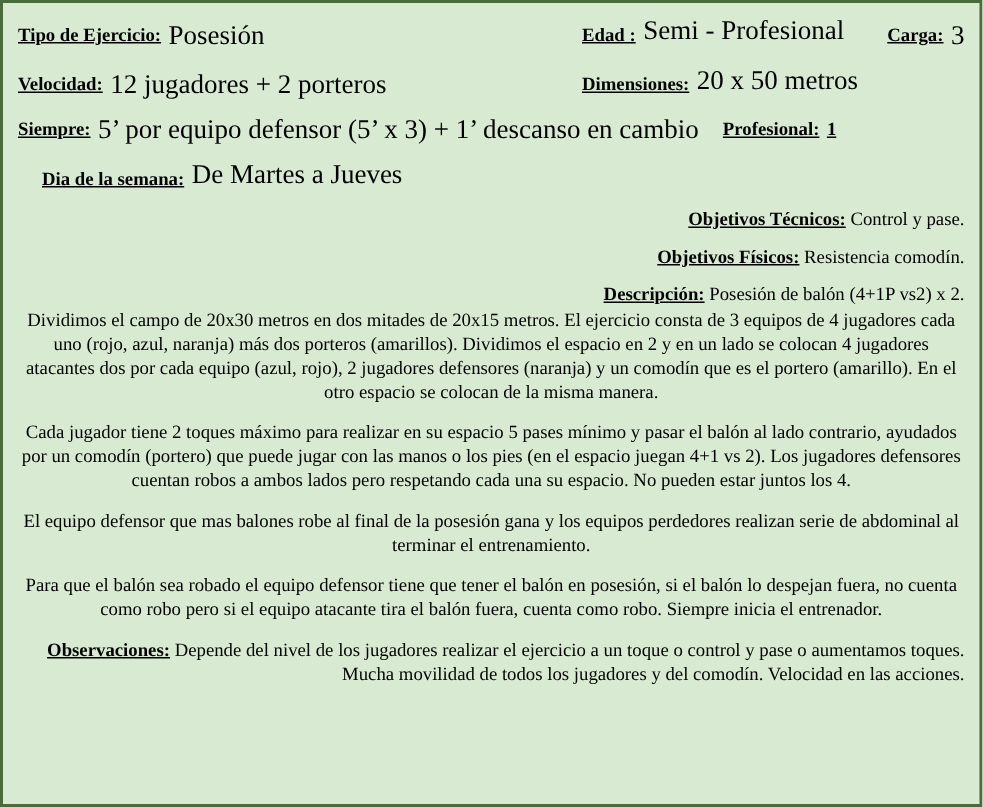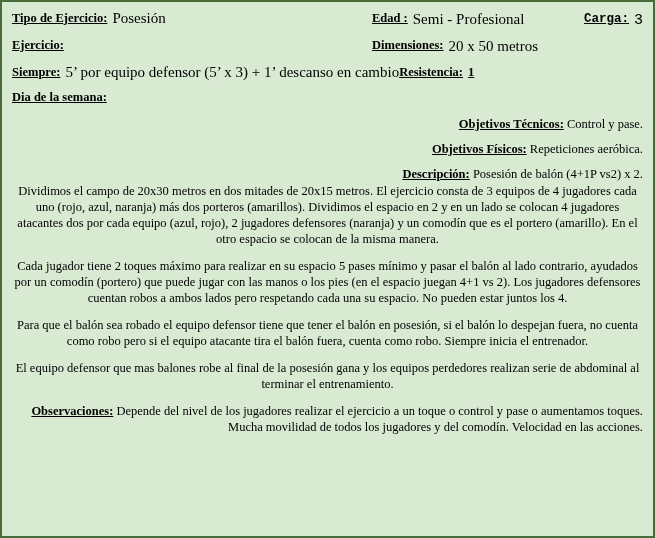--- a/index.html
+++ b/index.html
@@ -27,37 +27,37 @@
     margin-bottom: 9px;
   }
   .col-left {
     flex: 0 0 360px;
     display: flex;
     align-items: center;
   }
   .col-mid {
     flex: 1 1 auto;
     display: flex;
-    align-items: flex-start;
+    align-items: flex-end;
+    margin-left: 16px;
   }
   .col-right {
     flex: 0 0 auto;
     display: flex;
-    align-items: flex-start;
+    align-items: center;
     margin-left: auto;
-    font-family: Liberation Mono, monospace;
   }
   .lbl {
     font-size: 12.5px;
     font-weight: bold;
     text-decoration: underline;
     white-space: nowrap;
   }
   .val {
-    font-size: 15px;
+    font-size: 18px;
     margin-left: 5px;
     white-space: nowrap;
   }
   .para {
     font-size: 12.5px;
     line-height: 1.28;
     margin-bottom: 11px;
     text-align: center;
   }
   .section {
@@ -83,62 +83,64 @@
       <span class="val">Semi - Profesional</span>
     </div>
     <div class="col-right">
       <span class="lbl">Carga:</span>
       <span class="val">3</span>
     </div>
   </div>
 
   <div class="row">
     <div class="col-left">
-      <span class="lbl">Ejercicio:</span>
+      <span class="lbl">Velocidad:</span>
+      <span class="val">12 jugadores + 2 porteros</span>
     </div>
     <div class="col-mid">
       <span class="lbl">Dimensiones:</span>
       <span class="val">20 x 50  metros</span>
     </div>
   </div>
 
   <div class="row">
     <div class="col-left">
       <span class="lbl">Siempre:</span>
       <span class="val">5’ por equipo defensor (5’ x 3) + 1’ descanso en cambio</span>
     </div>
     <div class="col-mid">
-      <span class="lbl">Resistencia:</span>
+      <span class="lbl">Profesional:</span>
       <span class="lbl" style="margin-left:5px;">1</span>
     </div>
   </div>
 
   <div class="row">
     <div class="col-mid">
       <span class="lbl">Dia de la semana:</span>
+      <span class="val">De Martes a Jueves</span>
     </div>
   </div>
 
   <div class="spacer-sm"></div>
 
   <div class="section">
     <span class="lbl">Objetivos Técnicos:</span><span class="val-inline"> Control y pase.</span>
   </div>
 
 
   <div class="section">
-    <span class="lbl">Objetivos Físicos:</span><span class="val-inline">  Repeticiones aeróbica.</span>
+    <span class="lbl">Objetivos Físicos:</span><span class="val-inline">  Resistencia comodín.</span>
   </div>
 
   <div class="section" style="margin-bottom:1px;">
     <span class="lbl">Descripción:</span><span class="val-inline"> Posesión de balón (4+1P vs2) x 2.</span>
   </div>
 
   <div class="para">Dividimos el campo  de 20x30 metros en dos mitades de 20x15 metros. El ejercicio consta de 3 equipos de 4 jugadores cada uno (rojo, azul, naranja) más dos porteros (amarillos). Dividimos el espacio en 2 y en un lado  se colocan 4 jugadores atacantes dos por cada equipo (azul, rojo), 2 jugadores defensores (naranja) y un comodín que es el portero (amarillo). En el otro espacio se colocan  de la misma manera.</div>
   <div class="para">Cada jugador tiene 2 toques máximo para realizar en su espacio 5 pases mínimo y pasar el balón al lado contrario, ayudados por un comodín (portero) que puede jugar con las manos o los pies (en el espacio juegan 4+1 vs 2). Los jugadores defensores cuentan robos a ambos lados pero respetando cada una su espacio. No pueden estar juntos los 4.</div>
+  <div class="para">El equipo defensor que mas balones robe al final de la posesión gana y los equipos perdedores realizan serie de abdominal al terminar el entrenamiento.</div>
   <div class="para">Para que el balón sea robado el equipo defensor tiene que tener el balón en posesión, si el balón lo  despejan fuera, no cuenta como robo pero si el equipo atacante tira el balón fuera, cuenta como robo. Siempre inicia el entrenador.</div>
-  <div class="para">El equipo defensor que mas balones robe al final de la posesión gana y los equipos perdedores realizan serie de abdominal al terminar el entrenamiento.</div>
 
   <div class="section">
     <span class="lbl">Observaciones:</span><span class="val-inline"> Depende del nivel de los jugadores realizar el ejercicio  a un toque o control y pase o aumentamos toques. Mucha movilidad de todos los jugadores y del comodín. Velocidad en las acciones.</span>
   </div>
 
 </div>
 
 </body></html>

